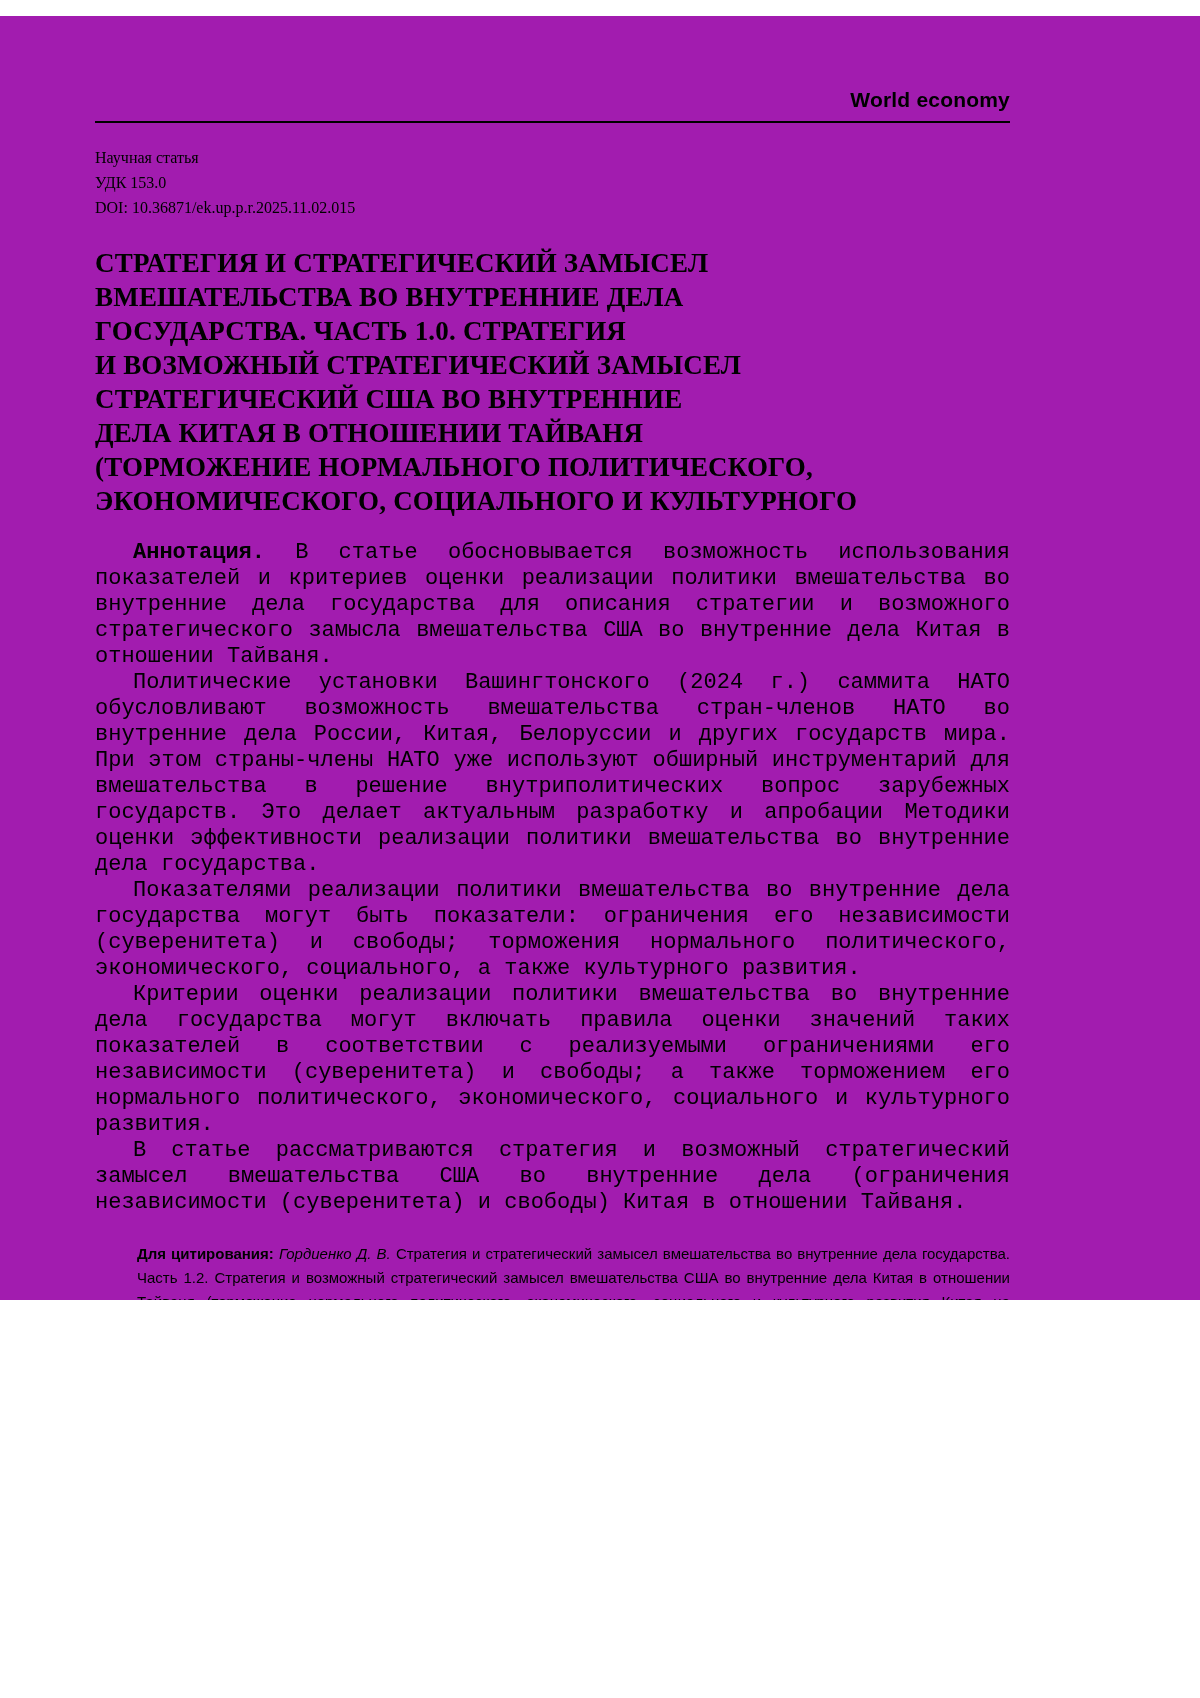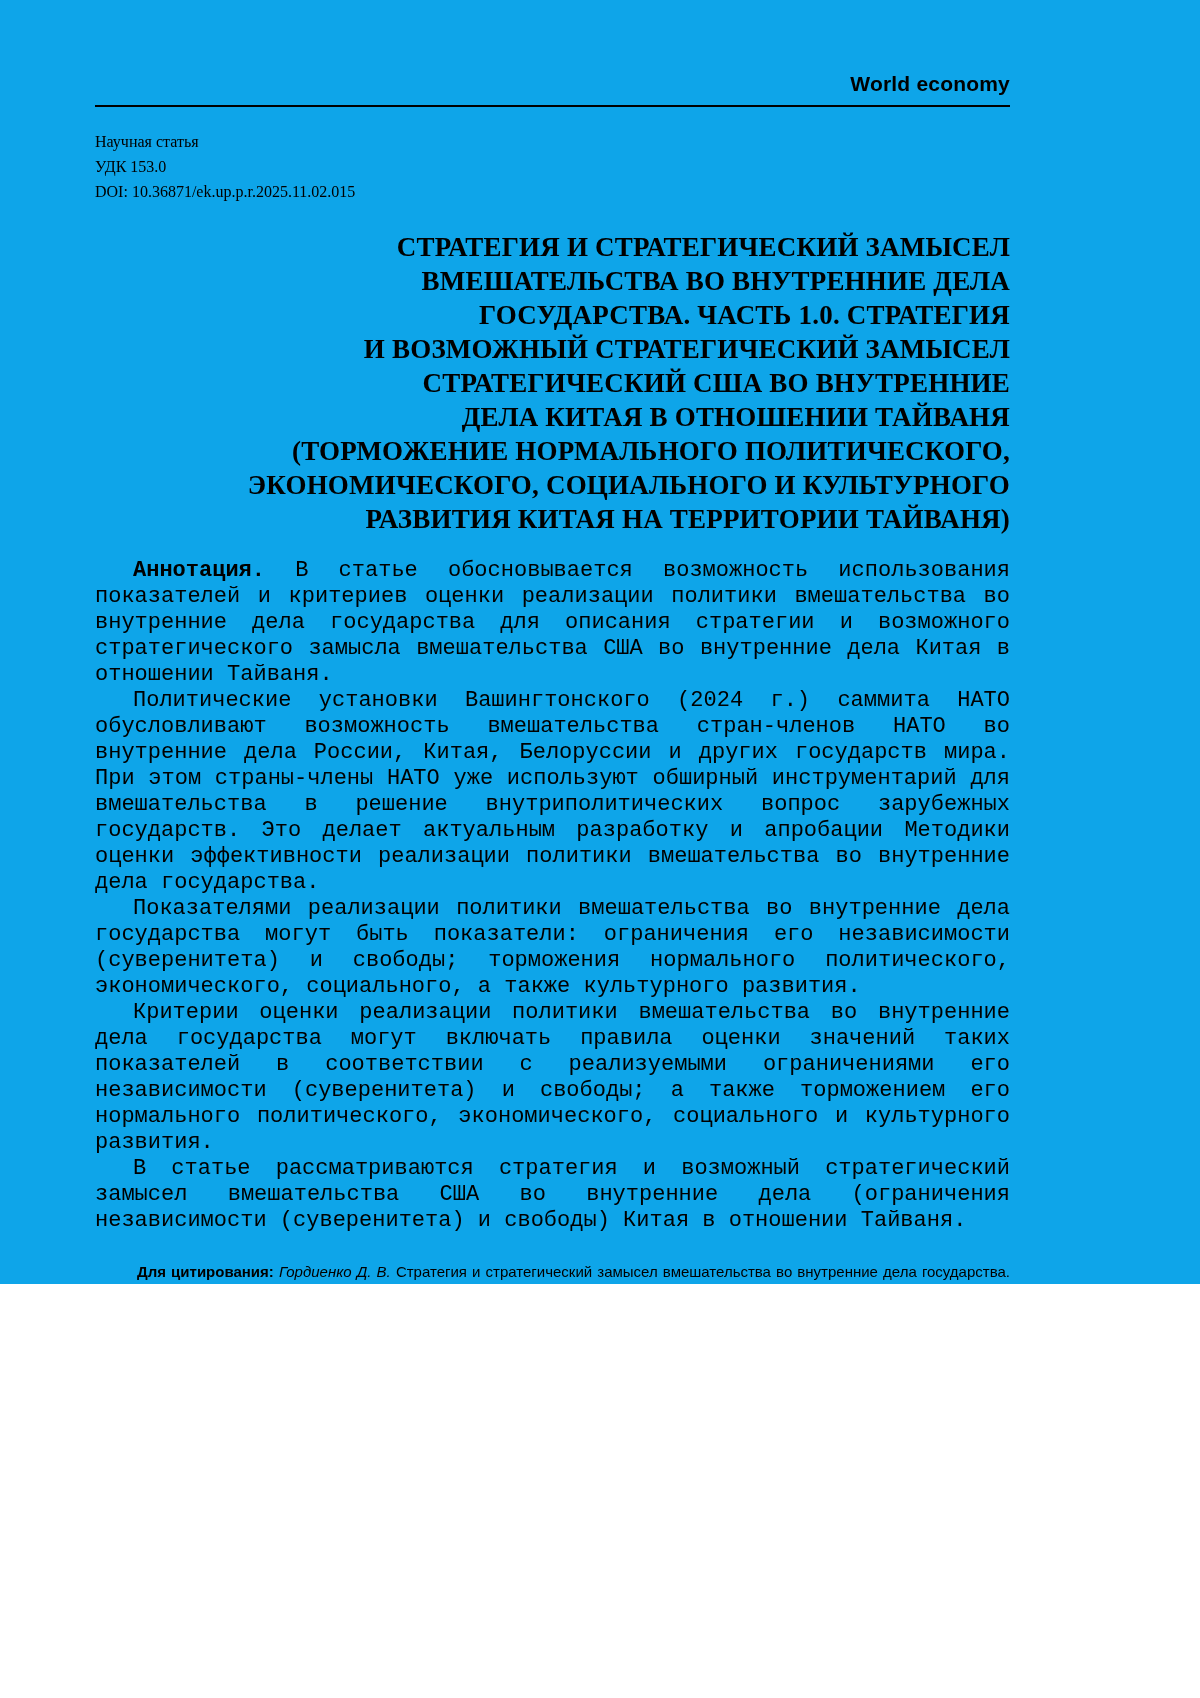--- a/index.html
+++ b/index.html
@@ -2,22 +2,22 @@
 <html lang="ru"><head>
 <meta charset="utf-8">
 <title>Article page</title>
 <style>
   * { margin: 0; padding: 0; box-sizing: border-box; }
   html, body { background: #ffffff; }
   .page {
     position: relative;
     width: 1200px;
     height: 1284px;
-    margin: 0 auto;
-    background: #0ea5e9;
+    margin: 16px auto;
+    background: #a21caf;
     color: #000000;
     font-family: "Liberation Serif", serif;
     overflow: hidden;
   }
   .content {
     position: absolute;
     left: 95px;
     top: 0;
     width: 915px;
   }
@@ -33,21 +33,21 @@
     margin-top: 9px;
     border-bottom: 2px solid #000;
   }
   .meta {
     margin-top: 22px;
     font-size: 16px;
     line-height: 25px;
   }
   .article-title {
     margin-top: 26px;
-    text-align: right;
+    text-align: left;
     font-weight: bold;
     font-size: 27px;
     line-height: 34px;
     letter-spacing: 0.2px;
   }
   .author-block {
     margin-top: 26px;
     text-align: center;
     font-weight: bold;
     font-style: italic;
@@ -108,21 +108,20 @@
 
     <h1 class="article-title">
       <div>СТРАТЕГИЯ И СТРАТЕГИЧЕСКИЙ ЗАМЫСЕЛ</div>
       <div>ВМЕШАТЕЛЬСТВА ВО ВНУТРЕННИЕ ДЕЛА</div>
       <div>ГОСУДАРСТВА. ЧАСТЬ 1.0. СТРАТЕГИЯ</div>
       <div>И ВОЗМОЖНЫЙ СТРАТЕГИЧЕСКИЙ ЗАМЫСЕЛ</div>
       <div>СТРАТЕГИЧЕСКИЙ США ВО ВНУТРЕННИЕ</div>
       <div>ДЕЛА КИТАЯ В ОТНОШЕНИИ ТАЙВАНЯ</div>
       <div>(ТОРМОЖЕНИЕ НОРМАЛЬНОГО ПОЛИТИЧЕСКОГО,</div>
       <div>ЭКОНОМИЧЕСКОГО, СОЦИАЛЬНОГО И КУЛЬТУРНОГО</div>
-      <div>РАЗВИТИЯ КИТАЯ НА ТЕРРИТОРИИ ТАЙВАНЯ)</div>
     </h1>
 
 
     <div class="body-text">
       <p><span class="lead">Аннотация.</span><span> В статье обосновывается возможность использования показателей и критериев оценки реализации политики вмешательства во внутренние дела государства для описания стратегии и возможного стратегического замысла вмешательства США во внутренние дела Китая в отношении Тайваня.</span></p>
       <p>Политические установки Вашингтонского (2024 г.) саммита НАТО обусловливают возможность вмешательства стран-членов НАТО во внутренние дела России, Китая, Белоруссии и других государств мира. При этом страны-члены НАТО уже используют обширный инструментарий для вмешательства в решение внутриполитических вопрос зарубежных государств. Это делает актуальным разработку и апробации Методики оценки эффективности реализации политики вмешательства во внутренние дела государства.</p>
       <p>Показателями реализации политики вмешательства во внутренние дела государства могут быть показатели: ограничения его независимости (суверенитета) и свободы; торможения нормального политического, экономического, социального, а также культурного развития.</p>
       <p>Критерии оценки реализации политики вмешательства во внутренние дела государства могут включать правила оценки значений таких показателей в соответствии с реализуемыми ограничениями его независимости (суверенитета) и свободы; а также торможением его нормального политического, экономического, социального и культурного развития.</p>
       <p>В статье рассматриваются стратегия и возможный стратегический замысел вмешательства США во внутренние дела (ограничения независимости (суверенитета) и свободы) Китая в отношении Тайваня.</p>
     </div>

